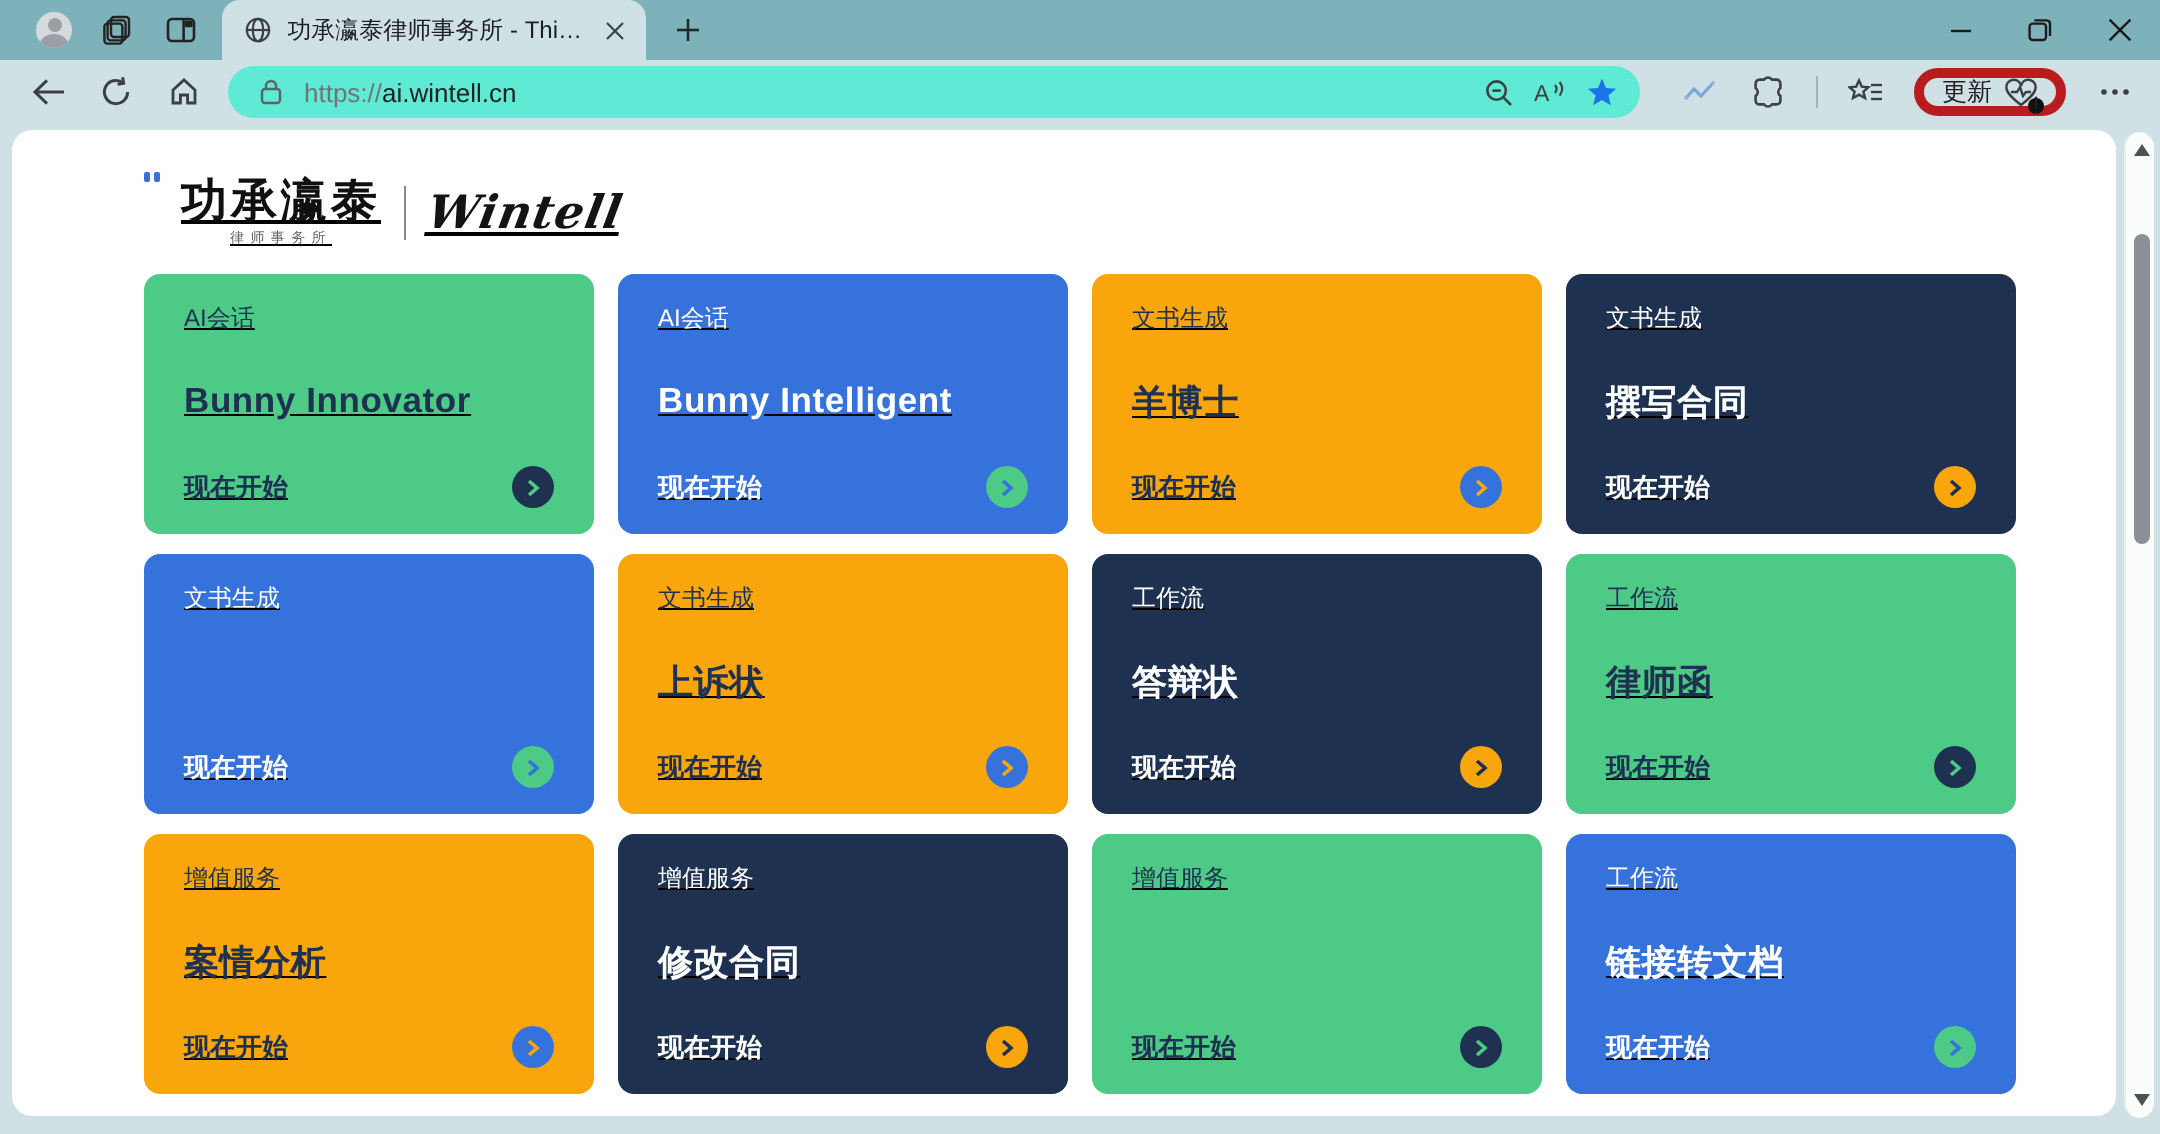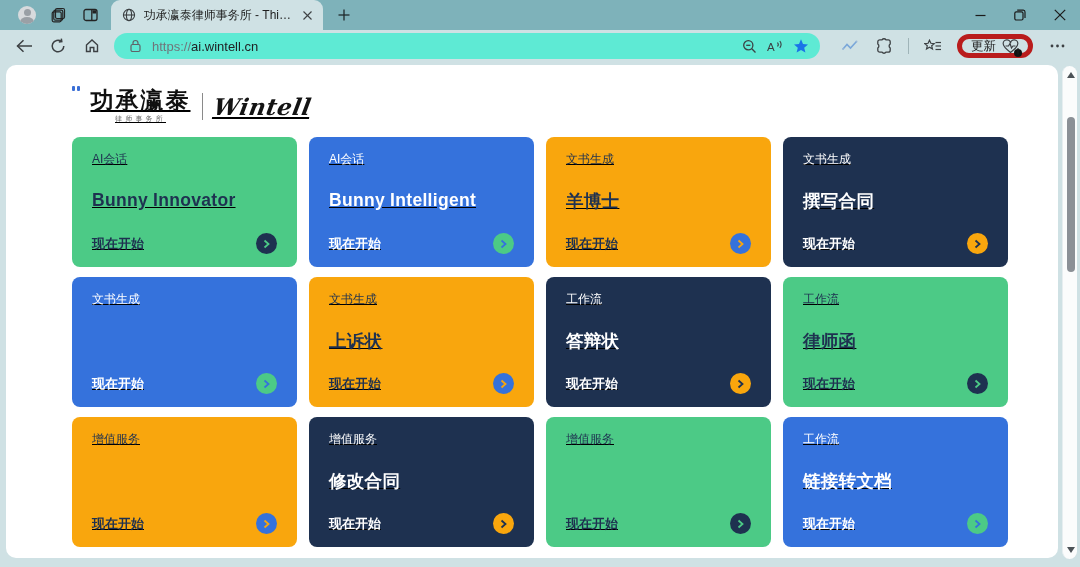--- a/index.html
+++ b/index.html
@@ -357,20 +357,21 @@
       <div class="circle" style="background: rgb(30, 49, 80); color: rgb(76, 202, 134);">
         <svg width="9" height="10" viewBox="0 0 9 10" fill="none" stroke="currentColor" stroke-width="1.8">
           <polyline points="2.5,1.5 6.5,5 2.5,8.5"></polyline>
         </svg>
       </div>
     </div>
   </div>
 
   <div class="card" style="background: rgb(249, 166, 13); color: rgb(30, 49, 80);">
     <div class="cat">增值服务</div>
+    <div class="ttl">案情分析</div>
     <div class="foot">
       <div class="start">现在开始</div>
       <div class="circle" style="background: rgb(53, 114, 220); color: rgb(249, 166, 13);">
         <svg width="9" height="10" viewBox="0 0 9 10" fill="none" stroke="currentColor" stroke-width="1.8">
           <polyline points="2.5,1.5 6.5,5 2.5,8.5"></polyline>
         </svg>
       </div>
     </div>
   </div>
 

